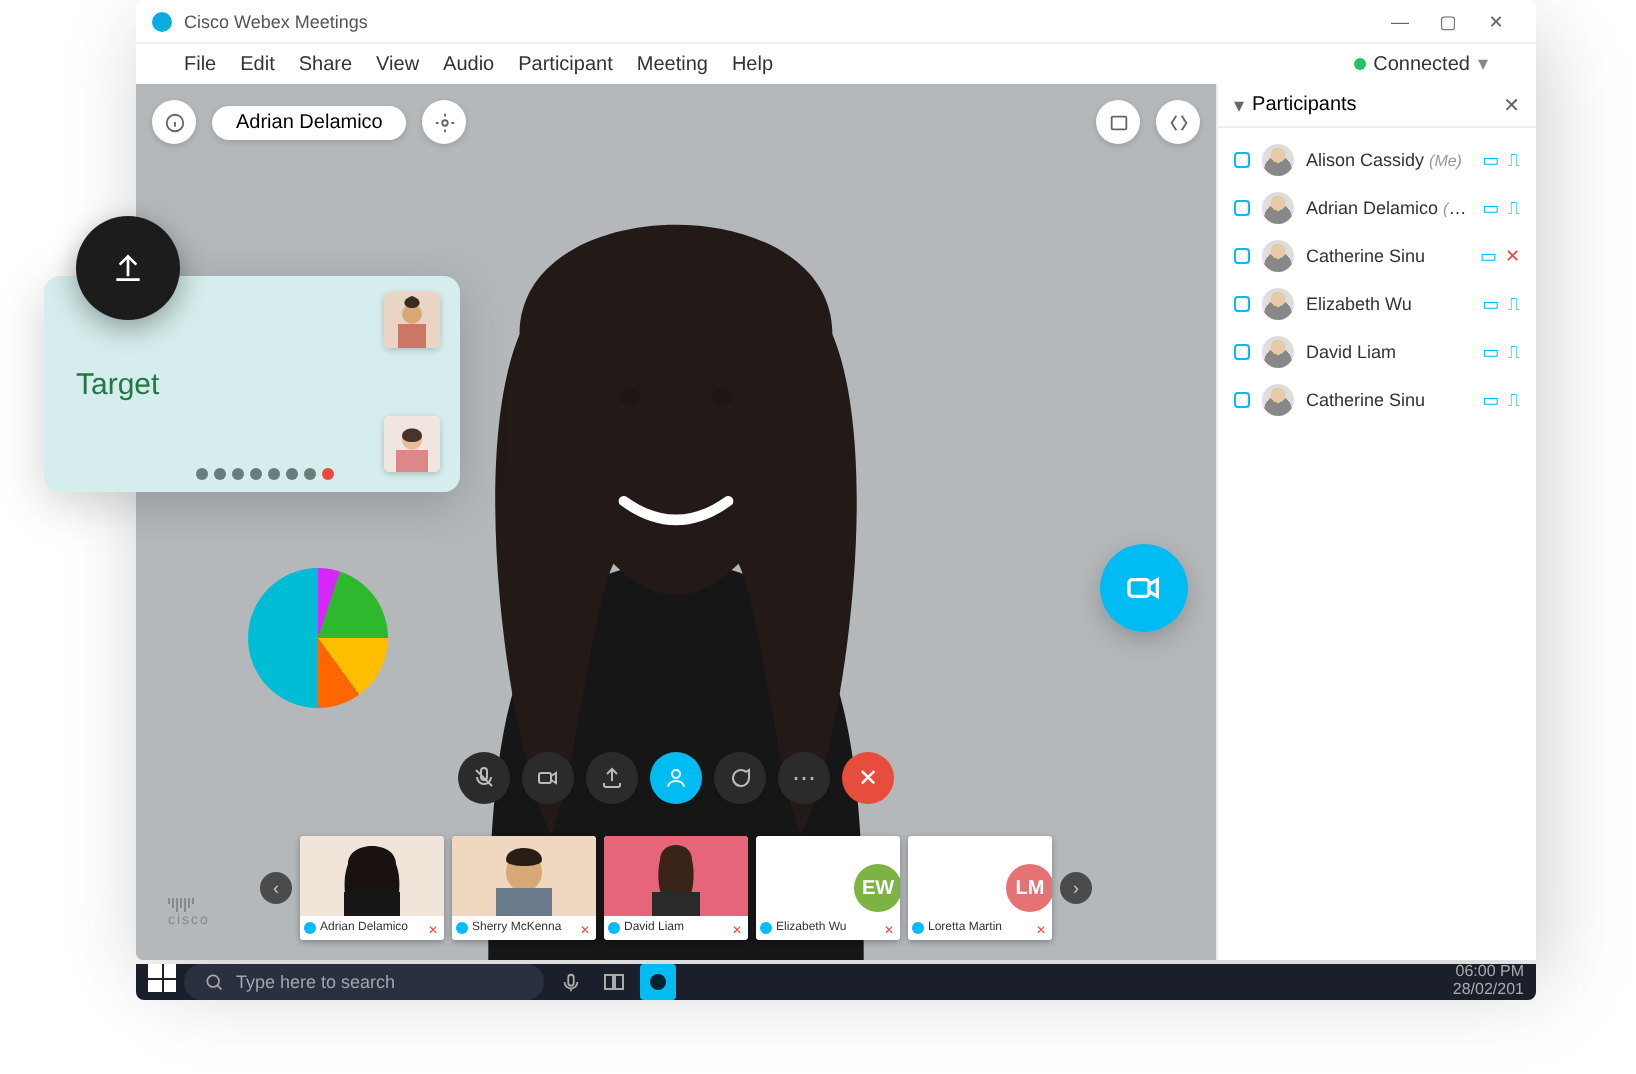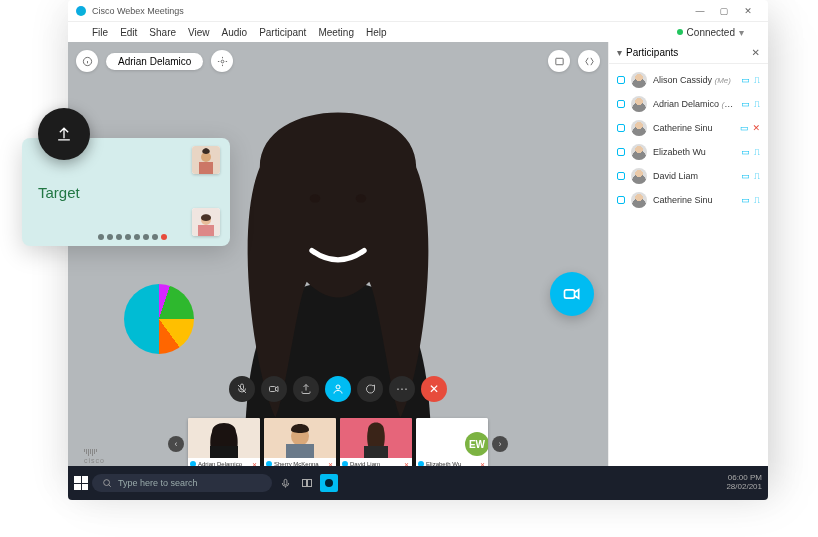--- a/index.html
+++ b/index.html
@@ -53,21 +53,21 @@
 .prow { display: flex; align-items: center; padding: 4px 8px; font-size: 9px; gap: 6px; }
 .prow .av { width: 16px; height: 16px; border-radius: 50%; background: #ddd; position: relative; overflow: hidden; }
 .prow .av::after { content: ""; position: absolute; inset: 0; background: radial-gradient(circle at 50% 35%, #eac9a8 28%, transparent 29%), radial-gradient(circle at 50% 80%, #888 45%, transparent 46%); }
 .prow .name { flex: 1; color: #333; white-space: nowrap; overflow: hidden; text-overflow: ellipsis; }
 .prow .suffix { color: #999; font-size: 8px; font-style: italic; }
 .prow .icons { display: flex; gap: 4px; align-items: center; }
 .prow .ic { color: #00bcf2; font-size: 9px; }
 .prow .ic.muted { color: #e74c3c; }
 .prow .badge { width: 8px; height: 8px; background: #fff; border: 1px solid #00bcf2; border-radius: 2px; display: inline-flex; align-items: center; justify-content: center; }
 
-.taskbar { position: absolute; left: 68px; bottom: 37px; width: 700px; height: 34px; background: #1a1f2b; display: flex; align-items: center; padding: 0 6px; gap: 4px; color: #aaa; font-size: 9px; border-bottom-left-radius: 4px; border-bottom-right-radius: 4px; }
+.taskbar { position: absolute; left: 68px; bottom: 37px; width: 700px; height: 18px; background: #1a1f2b; display: flex; align-items: flex-start; padding: 0 6px; gap: 4px; color: #aaa; font-size: 9px; border-bottom-left-radius: 4px; border-bottom-right-radius: 4px; }
 .taskbar .start { width: 14px; height: 14px; display: grid; grid-template: 1fr 1fr / 1fr 1fr; gap: 1px; }
 .taskbar .start div { background: #fff; }
 .taskbar .search { display: flex; align-items: center; gap: 6px; background: #2a3040; border-radius: 12px; padding: 3px 10px; width: 180px; height: 18px; }
 .taskbar .search svg { width: 10px; height: 10px; }
 .taskbar .tbicon { width: 18px; height: 18px; display: flex; align-items: center; justify-content: center; cursor: pointer; }
 .taskbar .tbicon.active { background: #00bcf2; border-radius: 2px; color: #023; }
 .taskbar .clock { margin-left: auto; text-align: right; line-height: 1.1; font-size: 8px; }
 
 .share-card { position: absolute; left: 22px; top: 138px; width: 208px; height: 108px; background: #d5edec; border-radius: 8px; box-shadow: 0 6px 24px rgba(0,0,0,0.18); display: flex; align-items: center; padding-left: 16px; }
 .share-card .label { font-size: 15px; color: #274; }
@@ -248,20 +248,29 @@
             </div>
             <div class="thumb">
               <div class="bg" style="background:#ffffff"></div>
               <div class="initials" style="background:#7cb342;color:#fff">EW</div>
               <div class="caption">
                 <span style="width:6px;height:6px;border-radius:50%;background:#0bf"></span>
                 <span>Elizabeth Wu</span>
                 <span class="mic">✕</span>
               </div>
             </div>
+            <div class="thumb">
+              <div class="bg" style="background:#ffffff"></div>
+              <div class="initials" style="background:#e57373;color:#fff">LM</div>
+              <div class="caption">
+                <span style="width:6px;height:6px;border-radius:50%;background:#0bf"></span>
+                <span>Loretta Martin</span>
+                <span class="mic">✕</span>
+              </div>
+            </div>
           </div>
         <div class="nav-arrow">›</div>
       </div>
 
       <div class="cisco-mark">
         <div style="display:flex;gap:1px;margin-bottom:1px">
           <span style="width:1px;height:3px;background:#888"></span>
             <span style="width:1px;height:5px;background:#888"></span>
             <span style="width:1px;height:7px;background:#888"></span>
             <span style="width:1px;height:5px;background:#888"></span>

